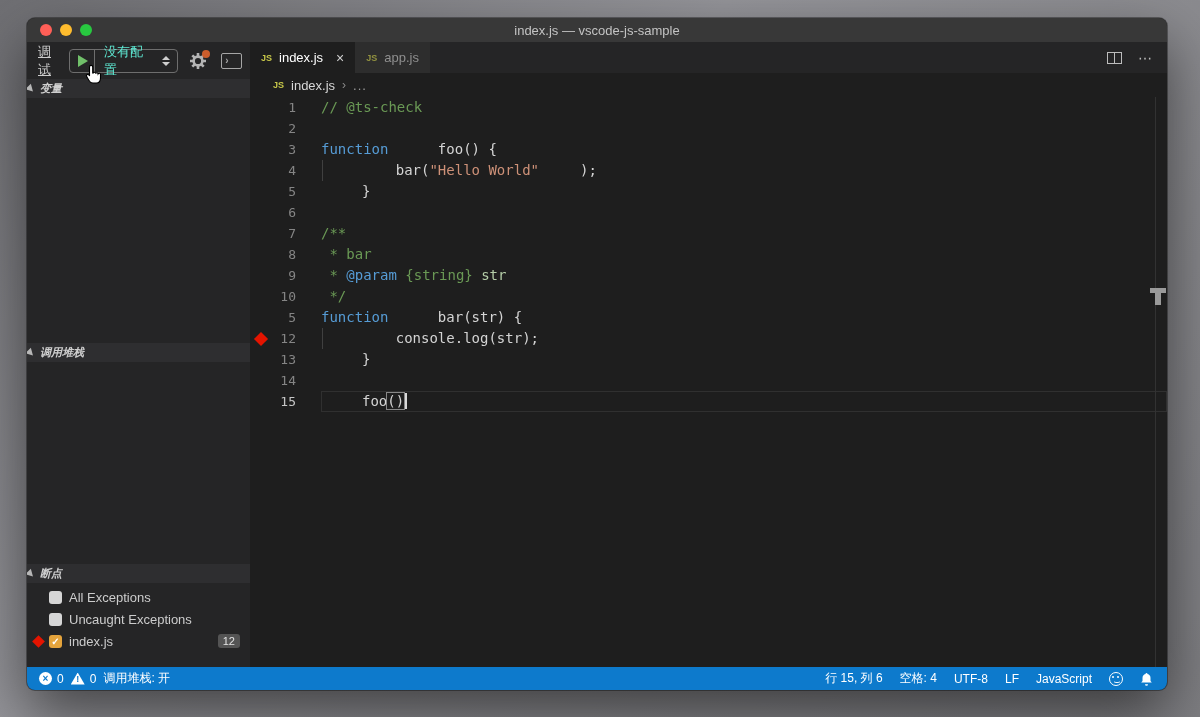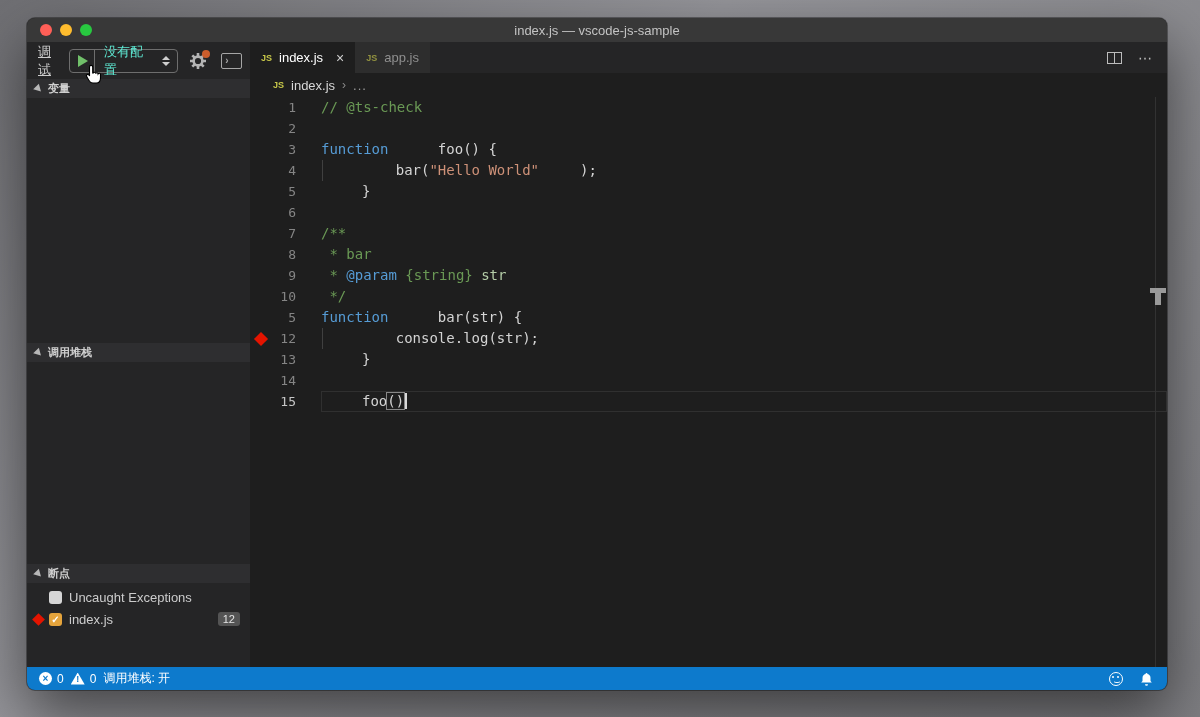--- a/index.html
+++ b/index.html
@@ -37,21 +37,21 @@
   .stepper{ display:flex; flex-direction:column; gap:2px; }
   .st-up{ width:0;height:0;border-left:4px solid transparent;border-right:4px solid transparent;border-bottom:4px solid #cfcfcf; }
   .st-dn{ width:0;height:0;border-left:4px solid transparent;border-right:4px solid transparent;border-top:4px solid #cfcfcf; }
   .gear-wrap{ position:relative; margin-left:10px; width:20px; height:20px; cursor:pointer; }
   .gear-dot{ position:absolute; right:-2px; top:-1px; width:8px; height:8px; border-radius:50%; background:#cb5d2c; }
   .console-btn{ margin-left:13px; width:21px; height:16px; border:1px solid #a6a6a6; border-radius:2px;
     color:#a6a6a6; font-size:10px; font-weight:bold; display:flex; align-items:center; padding-left:3px; cursor:pointer; }
   .hand-cursor{ position:absolute; left:55px; top:21px; z-index:50; pointer-events:none; }
   
   .sections{ flex:1 1 auto; display:flex; flex-direction:column; min-height:0; }
-  .sec-header{ height:19px; background:#2e2e30; display:flex; align-items:center; padding-left:8px; gap:6px; cursor:pointer; flex:0 0 auto; }
+  .sec-header{ height:19px; background:#2e2e30; display:flex; align-items:center; gap:6px; cursor:pointer; flex:0 0 auto;font-style:italic; }
   .sec-title{ font-size:11px; font-weight:bold; color:#cfcfcf; }
   .twisty{ width:0; height:0; border-left:7px solid #b7b7b7; border-top:4px solid transparent; border-bottom:4px solid transparent; transform:rotate(45deg); }
   .sec-body{ background:#252526; flex:0 0 auto; }
   .sec-body.variables{ height:123px; } .sec-body.watch{ height:122px; } .sec-body.callstack{ height:202px; }
   .sec-body.breakpoints{ flex:1 1 auto; padding-top:3px; }
   .bp-row{ height:22px; display:flex; align-items:center; padding-left:22px; position:relative; cursor:pointer; }
   .bp-check{ width:13px; height:13px; border-radius:3px; background:#d6d6d6; margin-right:7px; flex:0 0 auto;
     display:flex; align-items:center; justify-content:center; font-size:10px; font-weight:bold; color:#ffffff; }
   .bp-check.checked{ background:#e5a43c; }
   .bp-label{ font-size:13px; color:#cccccc; white-space:nowrap; }
@@ -175,20 +175,24 @@
             <span class="sec-title">调用堆栈</span>
           </div>
           <div class="sec-body callstack"></div>
           <div class="sec-header">
             <span class="twisty"></span>
             <span class="sec-title">断点</span>
           </div>
           <div class="sec-body breakpoints">
             <div class="bp-row">
               <span class="bp-check"></span>
+              <span class="bp-label">All Exceptions</span>
+            </div>
+            <div class="bp-row">
+              <span class="bp-check"></span>
               <span class="bp-label">Uncaught Exceptions</span>
             </div>
             <div class="bp-row">
               <span class="bp-diamond"></span>
               <span class="bp-check checked">✓</span>
               <span class="bp-label">index.js</span>
               <span class="bp-badge">12</span>
             </div>
           </div>
         </div>
@@ -317,20 +321,27 @@
         </span>
         <span class="sb-item">
           <span class="warn-ic">!</span>
           <span>0</span>
         </span>
         <span class="sb-item">
           <span>调用堆栈: 开</span>
         </span>
       </div>
     <div class="sb-right">
+      <span style="display:flex;align-items:center;gap:17px;">
+          <span class="sb-item">行 15, 列 6</span>
+          <span class="sb-item">空格: 4</span>
+          <span class="sb-item">UTF-8</span>
+          <span class="sb-item">LF</span>
+          <span class="sb-item">JavaScript</span>
+        </span>
       <span class="smiley"></span>
       <span class="bell">
         <svg width="13" height="14" viewBox="0 0 13 14">
           <path d="M6.5 1 a1 1 0 0 1 1 1 c2 .5 3 2 3 4 v3 l1.3 1.6 H1.2 L2.5 9 V6 c0-2 1-3.5 3-4 a1 1 0 0 1 1-1 z" fill="#ffffff"></path>
           <path d="M5 12.2 a1.5 1.5 0 0 0 3 0 z" fill="#ffffff"></path>
         </svg>
       </span>
     </div>
   </div>
 </div>

